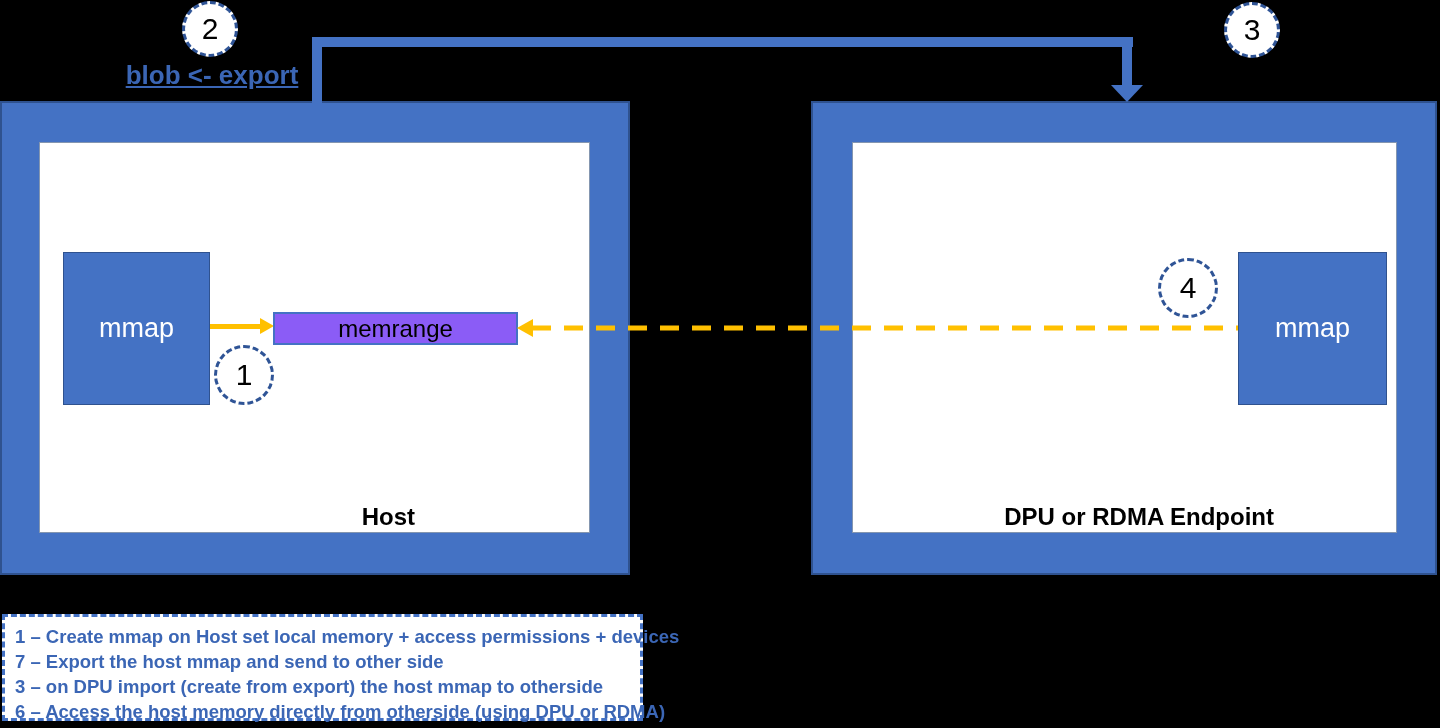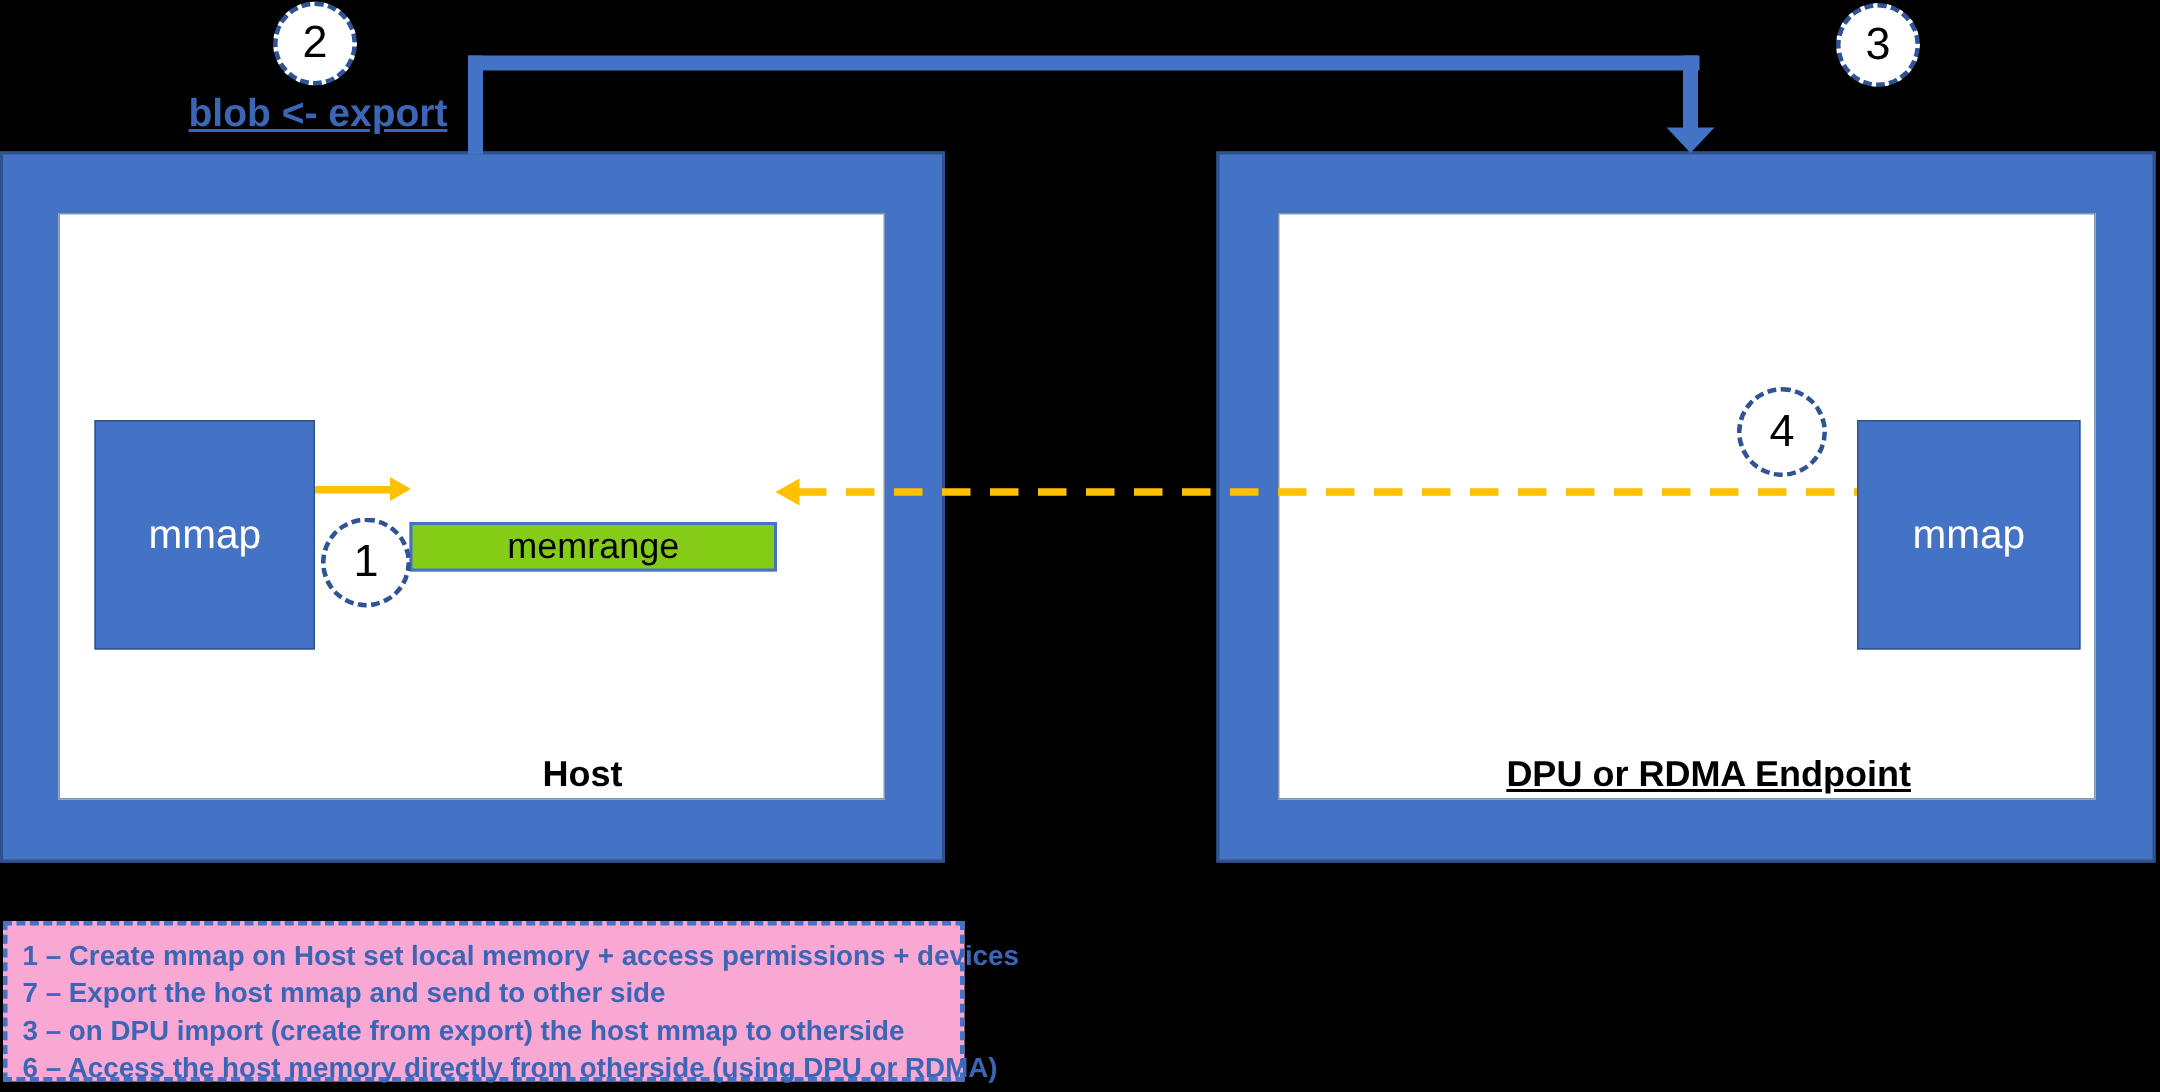--- a/index.html
+++ b/index.html
@@ -26,33 +26,31 @@
 
   
   .mmap-block {
     background: #4472C4;
     border: 1px solid #2F528F;
     color: #ffffff;
     font-size: 27px;
     display: flex;
     align-items: center;
     justify-content: center;
-    margin-top: 28px;
   }
 
   
   .memrange-box {
-    background: #84cc16;
+    background: #8b5cf6;
     border: 2px solid #4472C4;
     color: #000000;
     font-size: 24px;
     display: flex;
     align-items: center;
     justify-content: center;
-    margin-top: 36px;
   }
 
   
   .box-title {
     color: #000000;
     font-weight: bold;
     font-size: 24px;
     text-align: right;
   }
 
@@ -93,21 +91,21 @@
     width: 0; height: 0;
     border-top: 8px solid transparent;
     border-bottom: 8px solid transparent;
     border-left: 14px solid #FFC000;
   }
 
   
   .legend-box {
     border: 3px dashed #4472C4;
     padding: 7px 10px 5px 10px;
-    background: #f9a8d4;
+    background: #ffffff;
   }
   .legend-line {
     color: #3B66B5;
     font-weight: bold;
     font-size: 18.5px;
     line-height: 25px;
     white-space: nowrap;
   }
 </style>
 </head>
@@ -153,21 +151,21 @@
   <div class="abs box-title" style="left:215px; top:503px; width:200px;">Host</div>
 
   <div class="abs mmap-block" style="left:1238px; top:252px; width:149px; height:153px;">
     <span>mmap</span>
   </div>
 
   <div class="abs step-circle on-white" style="left:1158px; top:258px; width:60px; height:60px;">
     <span>4</span>
   </div>
 
-  <div class="abs box-title" style="left:974px; top:503px; width:300px;text-decoration:underline;">DPU or RDMA Endpoint</div>
+  <div class="abs box-title" style="left:974px; top:503px; width:300px;">DPU or RDMA Endpoint</div>
 
   <svg class="abs" style="left:516px; top:314px;" width="724" height="28" viewBox="0 0 724 28">
     <line x1="16" y1="14" x2="722" y2="14" stroke="#FFC000" stroke-width="5" stroke-dasharray="19 13"></line>
     <polygon points="1,14 17,5 17,23" fill="#FFC000"></polygon>
   </svg>
 
   <div class="abs legend-box" style="left:2px; top:614px; width:641px; height:107px;">
     <div class="legend-line">1 – Create mmap on Host set local memory + access permissions + devices</div>
     <div class="legend-line">7 – Export the host mmap and send to other side</div>
     <div class="legend-line">3 – on DPU import (create from export) the host mmap to otherside</div>

